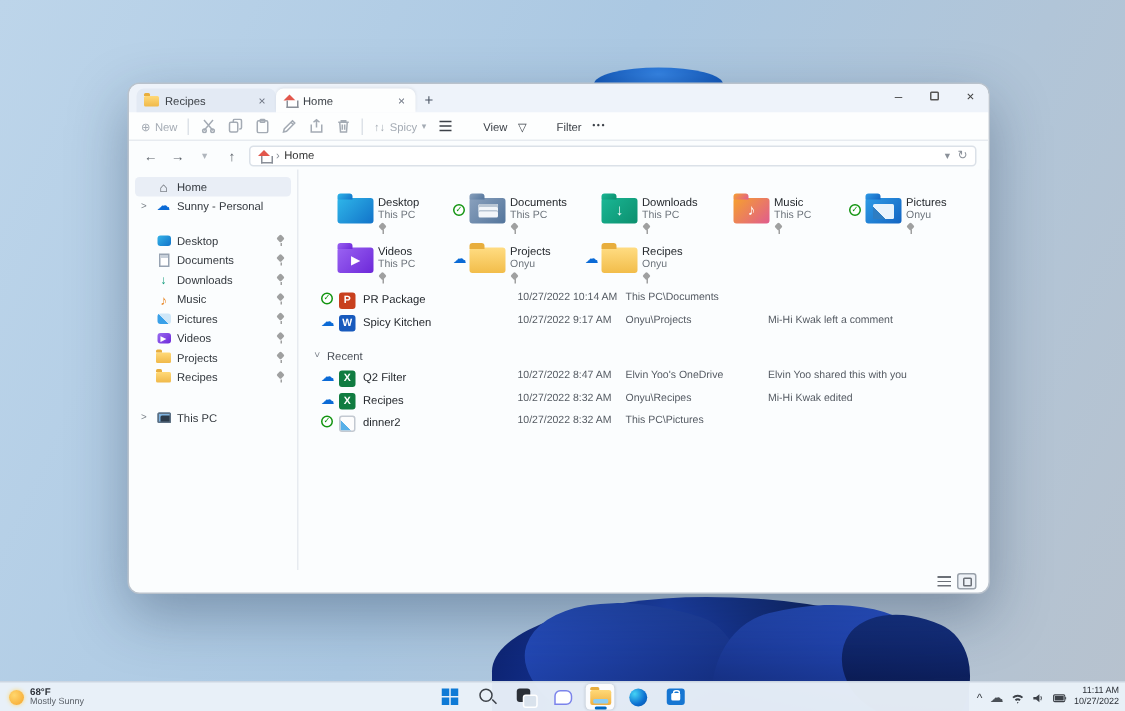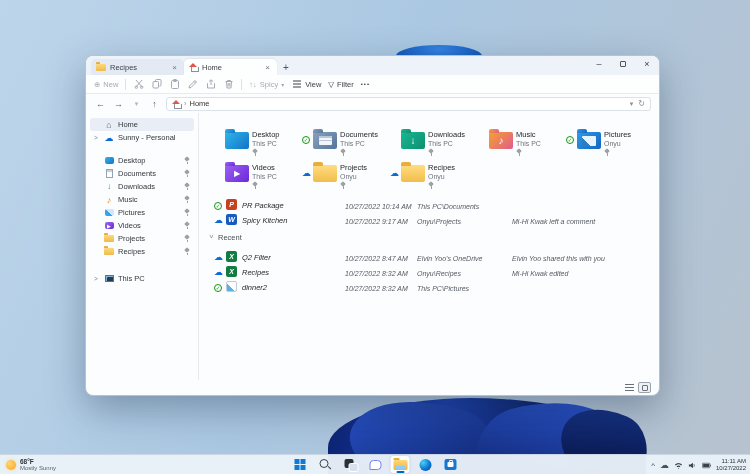--- a/index.html
+++ b/index.html
@@ -49,21 +49,21 @@
   .house { position:relative; width:9px; height:8px; flex:none; }
   .house::before { content:""; position:absolute; left:0; top:0; width:0; height:0;
     border-left:4.5px solid transparent; border-right:4.5px solid transparent; border-bottom:4px solid #e2574c; }
   .house::after { content:""; position:absolute; left:1.5px; top:4px; width:6px; height:4px;
     background:#fff; border:1px solid #8a8f98; border-top:none; }
 
   
   .toolbar { height:19px; background:#fdfefe; border-bottom:1px solid #e7ebf0; display:flex;
     align-items:center; padding:0 8px; gap:7px; font-size:7.5px; color:#3c4148; flex:none; }
   .tb-dim { color:#a4abb4; display:flex; align-items:center; gap:3px; }
-  .tb-btn { display:flex; align-items:center; gap:3px;justify-content:center; }
+  .tb-btn { display:flex; align-items:center; gap:20px;justify-content:center; }
   .tb-sep { width:1px; height:11px; background:#dde2e8; }
   .tb-ico { width:11px; height:11px; display:flex; align-items:center; justify-content:center; }
   .tb-ico svg { width:10px; height:10px; stroke:#a4abb4; fill:none; stroke-width:1; }
   .caret { font-size:6px; color:#a4abb4; }
 
   
   .addressbar { height:19px; display:flex; align-items:center; gap:5px; padding:0 8px;
     background:#fbfdfe; flex:none; }
   .nav-btn { width:13px; text-align:center; font-size:9px; color:#5a6068; }
   .nav-btn.dim { color:#b0b6bd; font-size:7px; }
@@ -142,21 +142,21 @@
     background:linear-gradient(45deg,#2e7dc2 35%,#e8f3fc 35%),#e8f3fc; }
   .f-videos { background:linear-gradient(135deg,#9a63f2,#6d28d9); color:#fff; font-size:8px; }
   .f-yellow { background:linear-gradient(180deg,#ffdc82,#f2bd4a); }
   .f-yellow::before { background:#e8ae3d; }
 
   .badge-sync { display:inline-flex; width:8px; height:8px; border-radius:50%; background:#fff;
     border:1px solid #129410; color:#129410; font-size:5.5px; align-items:center; justify-content:center; }
   .badge-cloud { color:#0a6ad6; font-size:9px; line-height:1; }
 
   
-  .frow { display:flex; align-items:flex-end; height:15px;font-style:italic; }
+  .frow { display:flex; align-items:flex-start; height:15px; }
   .fstat { width:12px; flex:none; display:flex; align-items:center; }
   .fapp { width:11px; height:11px; border-radius:2px; color:#fff; font-size:7px; font-weight:bold;
     display:flex; align-items:center; justify-content:center; flex:none; margin-right:5px; }
   .app-ppt { background:#c8401e; }
   .app-word { background:#185abd; }
   .app-xls { background:#107c41; }
   .app-img { background:linear-gradient(45deg,#58b0e8 40%,#fdfdfd 40%); border:1px solid #c3c9d1; color:transparent; }
   .fname { width:103px; color:#24282d; white-space:nowrap; overflow:hidden; }
   .fdate { width:72px; color:#555b63; font-size:7px; }
   .floc { width:95px; color:#555b63; font-size:7px; }

